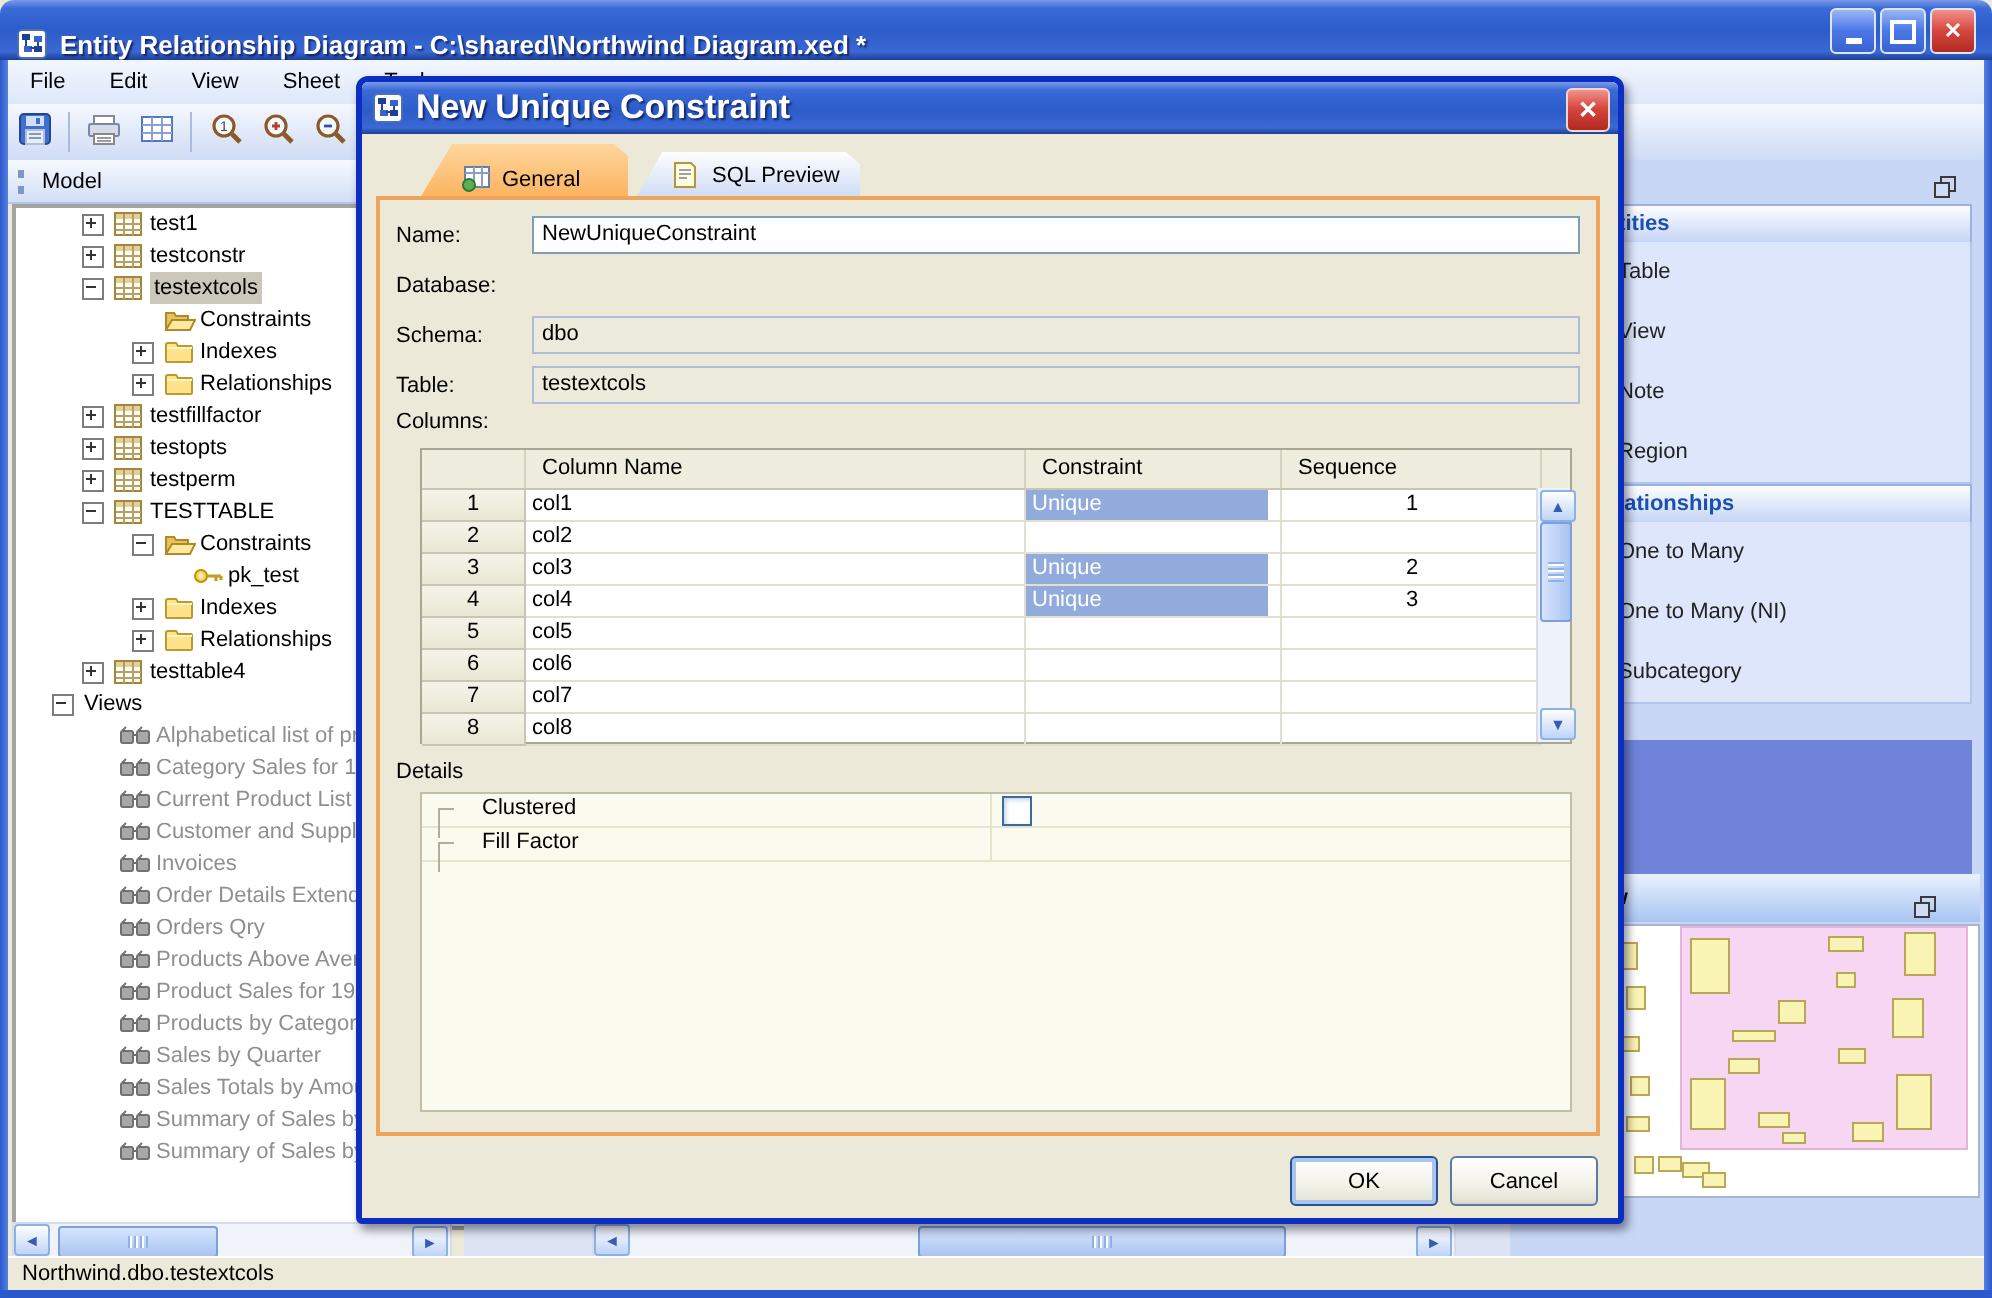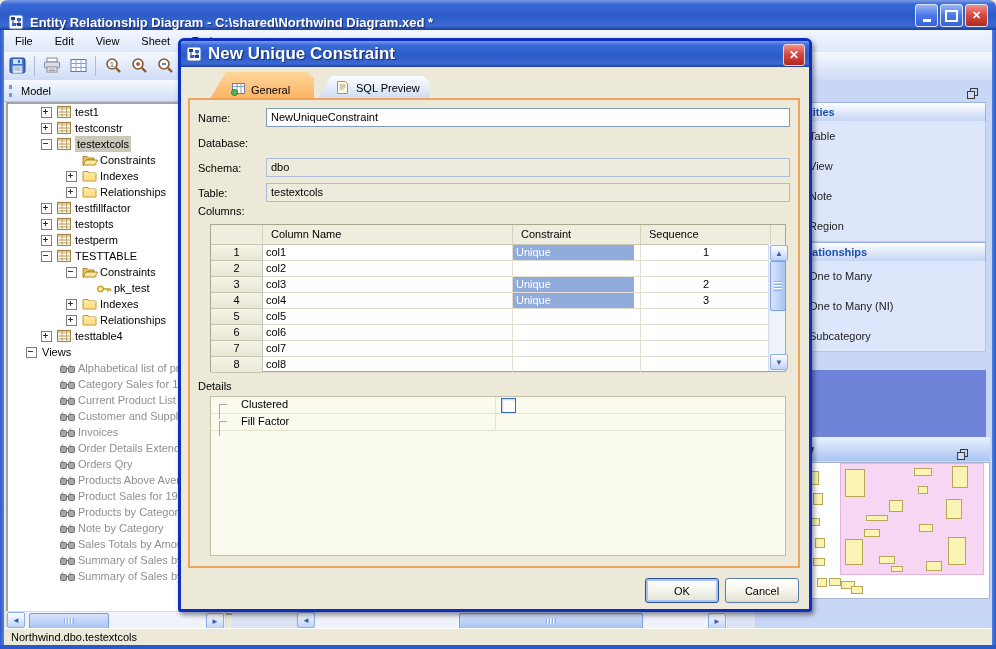--- a/index.html
+++ b/index.html
@@ -482,21 +482,21 @@
             <path d="M6.5 4.5h2M1 2.5l2-2M9 2.5l2-2" stroke="#707070" fill="none"></path>
           </svg></span>
         <span class="lab gray" style="left: 70px;">Products by Category</span>
       </div>
       <div class="trow">
         <span class="ticon" style="left: 52px;"><svg width="15" height="10">
             <rect x="0.5" y="2.5" width="6" height="6" rx="1" fill="#a8a8a8" stroke="#707070"></rect>
             <rect x="8.5" y="2.5" width="6" height="6" rx="1" fill="#a8a8a8" stroke="#707070"></rect>
             <path d="M6.5 4.5h2M1 2.5l2-2M9 2.5l2-2" stroke="#707070" fill="none"></path>
           </svg></span>
-        <span class="lab gray" style="left: 70px;">Note by Category</span>
+        <span class="lab gray" style="left: 70px;">Sales by Quarter</span>
       </div>
       <div class="trow">
         <span class="ticon" style="left: 52px;"><svg width="15" height="10">
             <rect x="0.5" y="2.5" width="6" height="6" rx="1" fill="#a8a8a8" stroke="#707070"></rect>
             <rect x="8.5" y="2.5" width="6" height="6" rx="1" fill="#a8a8a8" stroke="#707070"></rect>
             <path d="M6.5 4.5h2M1 2.5l2-2M9 2.5l2-2" stroke="#707070" fill="none"></path>
           </svg></span>
         <span class="lab gray" style="left: 70px;">Sales Totals by Amount</span>
       </div>
       <div class="trow">

